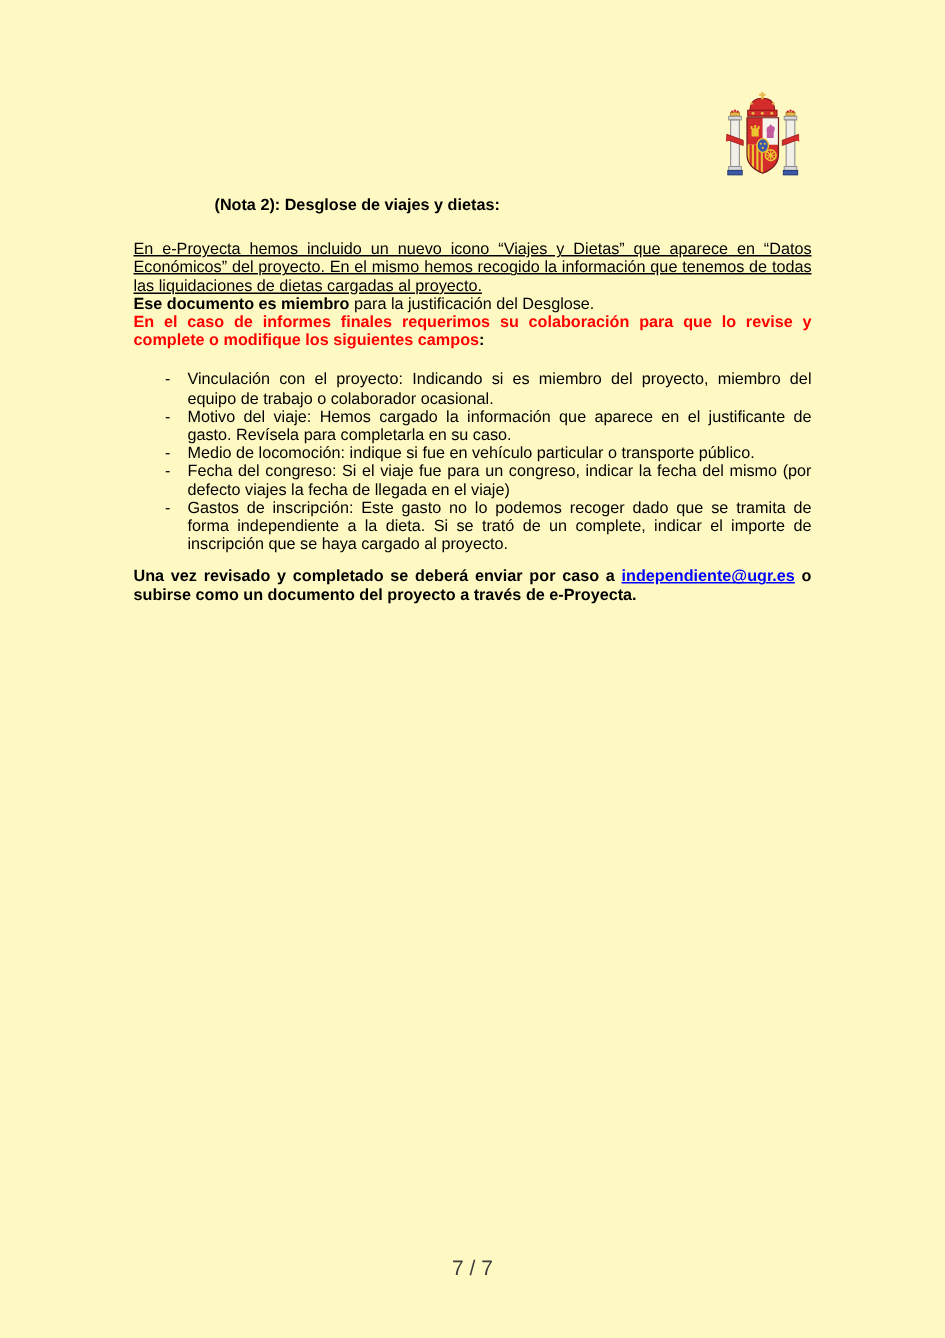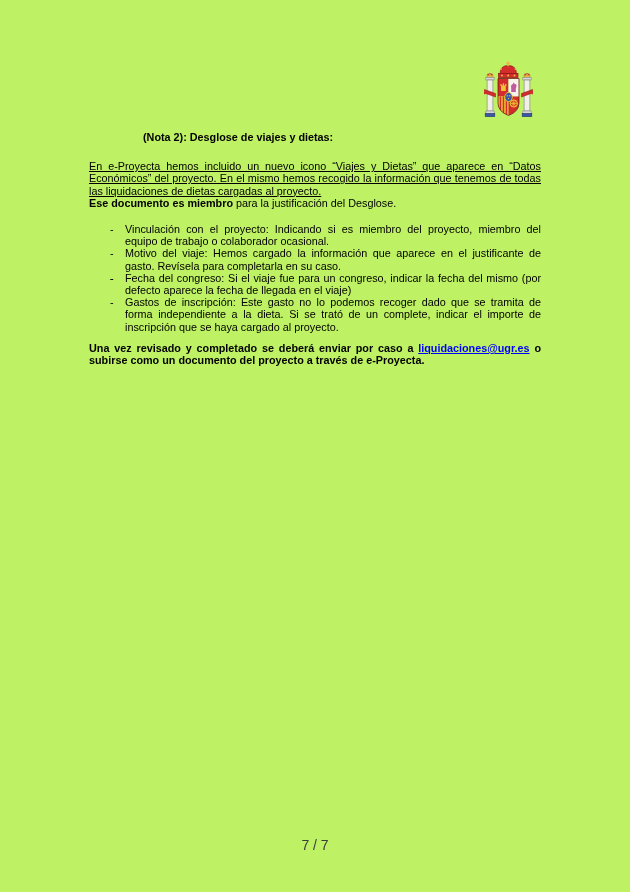--- a/index.html
+++ b/index.html
@@ -5,21 +5,21 @@
   html, body { margin: 0; padding: 0; }
   body {
     width: 630px; height: 892px;
     background: #ffffff;
     font-family: "Liberation Sans", sans-serif;
     color: #000;
     position: relative;
   }
   .page {
     position: absolute; inset: 0;
-    background: #bef264;
+    background: #fef9c3;
     overflow: hidden;
   }
   .emblem {
     position: absolute; left: 484px; top: 61px;
     width: 49px; height: 62px;
   }
   .content {
     position: absolute; left: 89px; top: 131px; width: 452px;
     font-size: 10.8px; line-height: 12.2px;
   }
@@ -132,42 +132,44 @@
   </div>
 
   <div class="content">
 
     <h1 class="title">(Nota 2): Desglose de viajes y dietas:</h1>
 
     <p class="p1">En e-Proyecta hemos incluido un nuevo icono “Viajes y Dietas” que aparece en “Datos Económicos” del proyecto. En el mismo hemos recogido la información que tenemos de todas las liquidaciones de dietas cargadas al proyecto.</p>
 
     <p><span class="bold">Ese documento es miembro</span><span> para la justificación del Desglose.</span></p>
 
+    <p><span class="red-note">En el caso de informes finales requerimos su colaboración para que lo revise y complete o modifique los siguientes campos</span><span class="red-colon">:</span></p>
 
     <ul class="fields">
       <li>
         <span class="dash">-</span>
         <span>Vinculación con el proyecto: Indicando si es miembro del proyecto, miembro del equipo de trabajo o colaborador ocasional.</span>
       </li>
       <li>
         <span class="dash">-</span>
         <span>Motivo del viaje: Hemos cargado la información que aparece en el justificante de gasto. Revísela para completarla en su caso.</span>
       </li>
       <li>
         <span class="dash">-</span>
+        <span>Medio de locomoción: indique si fue en vehículo particular o transporte público.</span>
       </li>
       <li>
         <span class="dash">-</span>
-        <span>Fecha del congreso: Si el viaje fue para un congreso, indicar la fecha del mismo (por defecto aparece la fecha de llegada en el viaje)</span>
+        <span>Fecha del congreso: Si el viaje fue para un congreso, indicar la fecha del mismo (por defecto viajes la fecha de llegada en el viaje)</span>
       </li>
       <li>
         <span class="dash">-</span>
         <span>Gastos de inscripción: Este gasto no lo podemos recoger dado que se tramita de forma independiente a la dieta. Si se trató de un complete, indicar el importe de inscripción que se haya cargado al proyecto.</span>
       </li>
     </ul>
 
-    <p class="final"><span>Una vez revisado y completado se deberá enviar por caso a </span><a class="mail-link">liquidaciones@ugr.es</a><span> o subirse como un documento del proyecto a través de e-Proyecta.</span></p>
+    <p class="final"><span>Una vez revisado y completado se deberá enviar por caso a </span><a class="mail-link">independiente@ugr.es</a><span> o subirse como un documento del proyecto a través de e-Proyecta.</span></p>
 
   </div>
 
   <div class="footer">7 / 7</div>
 
 </div>
 
 </body></html>

